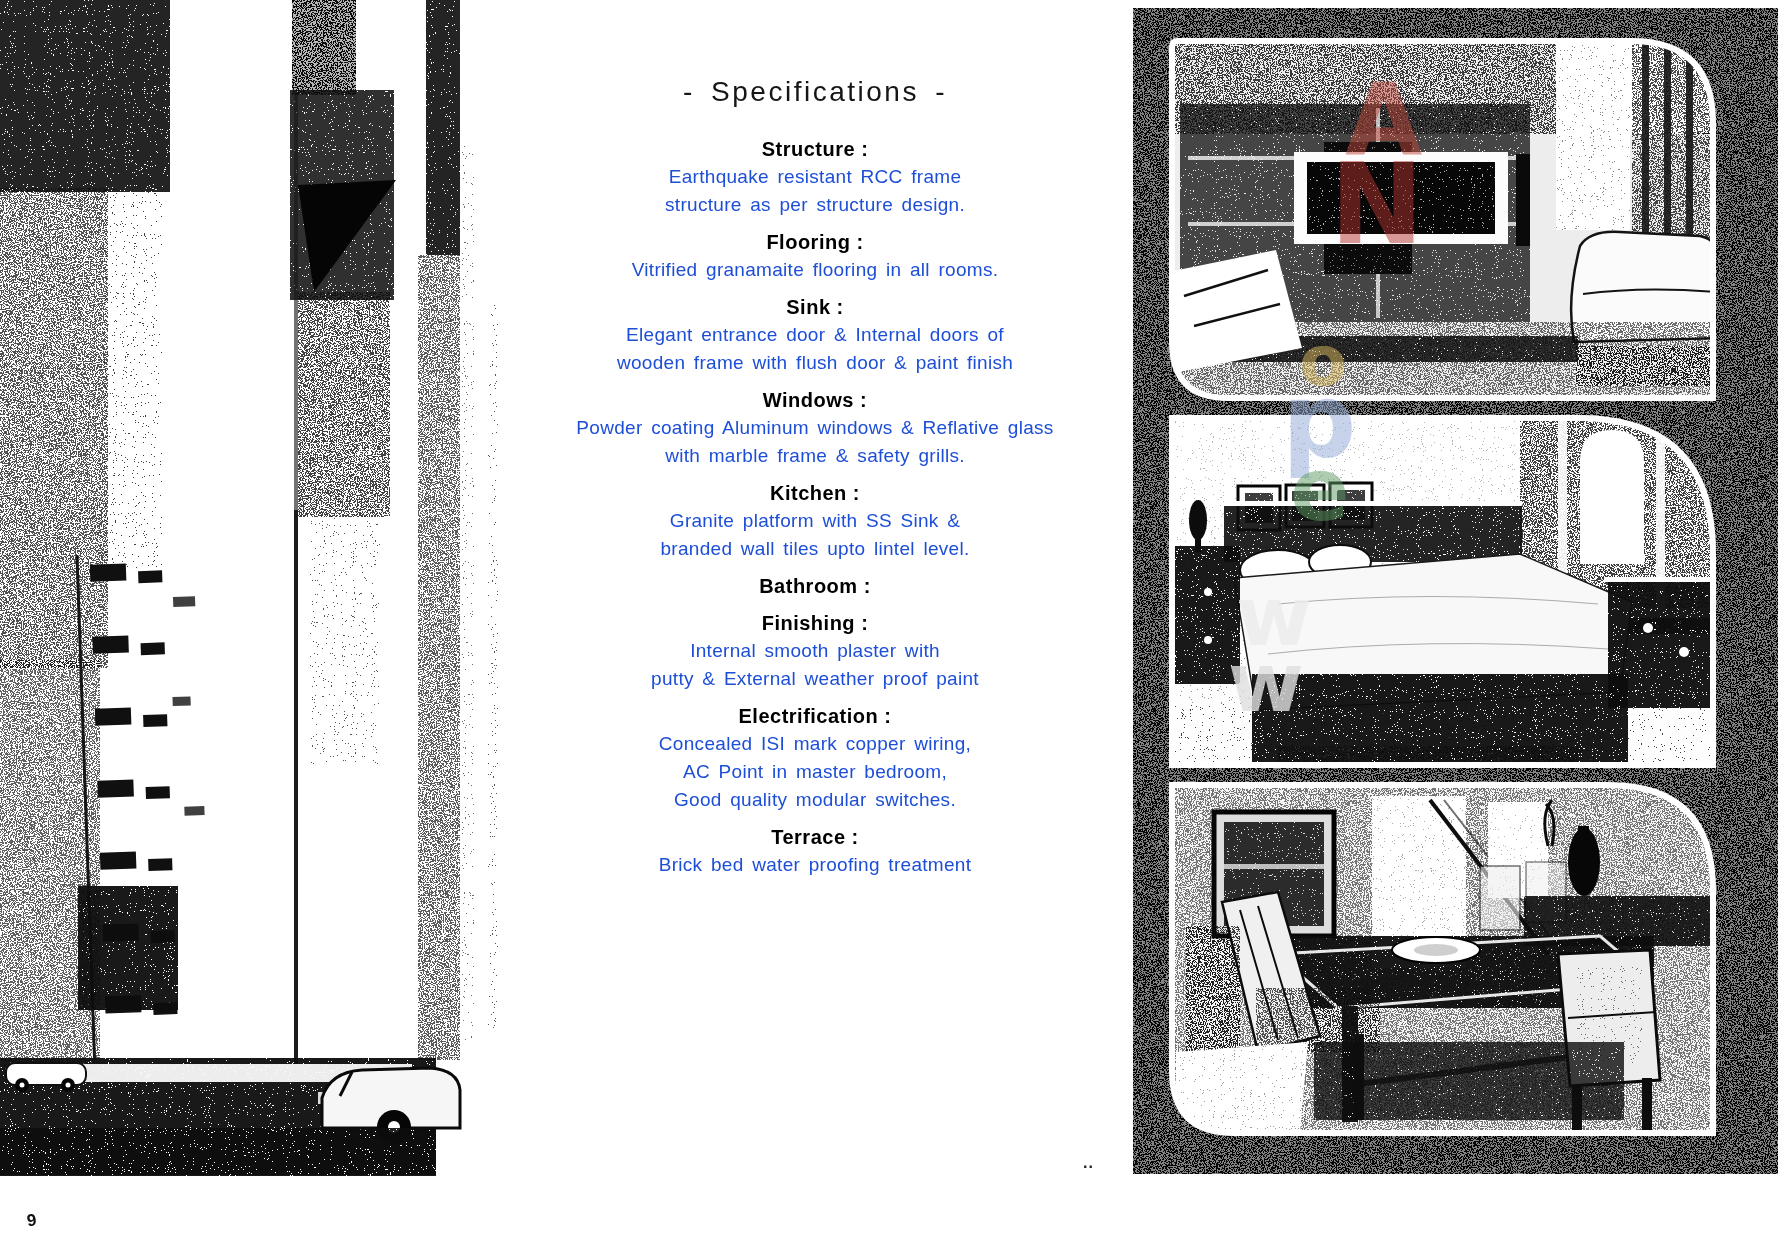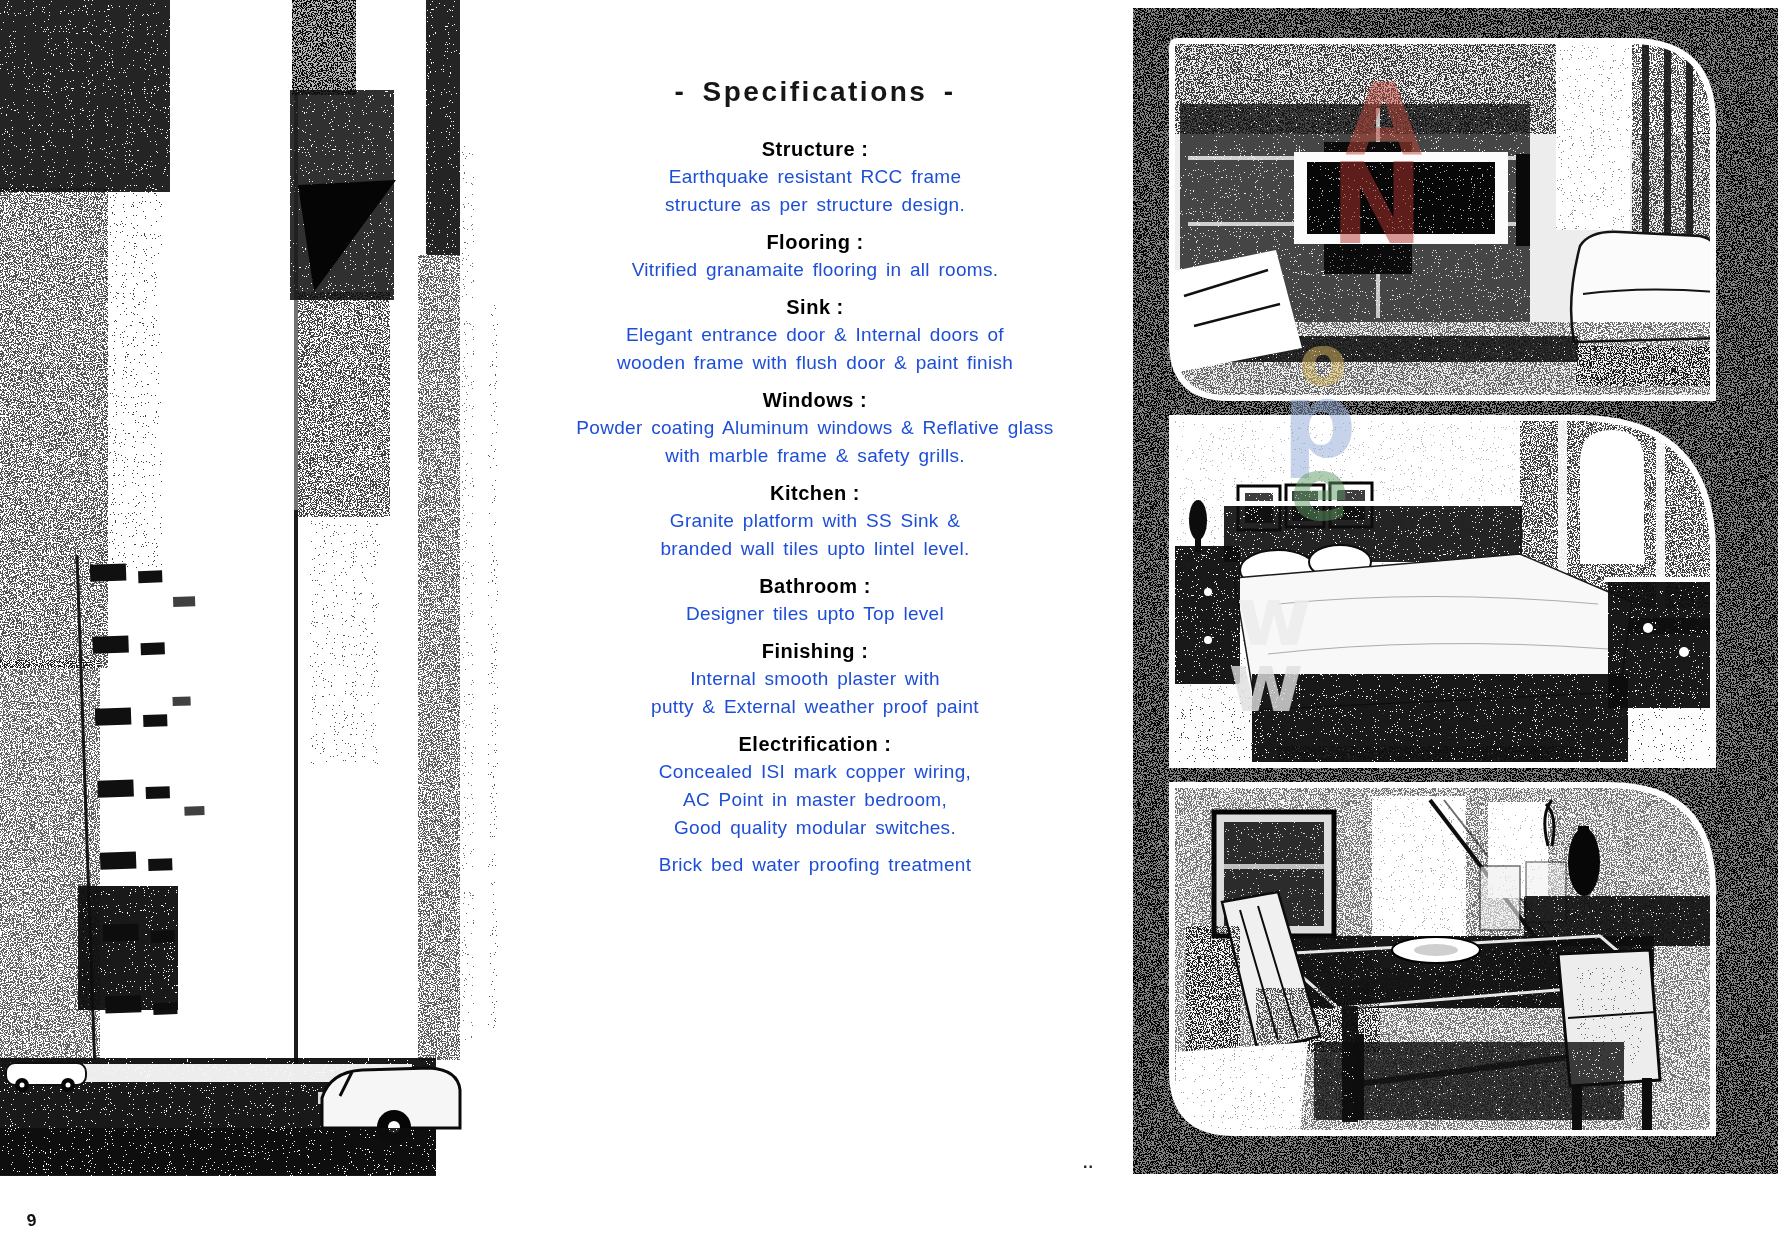--- a/index.html
+++ b/index.html
@@ -1,20 +1,20 @@
 <!DOCTYPE html>
 <html><head>
 <meta charset="utf-8">
 <style>
   html,body{margin:0;padding:0}
   body{width:1785px;height:1238px;position:relative;background:#ffffff;
        font-family:"Liberation Sans",sans-serif;overflow:hidden;color:#1e1e1e}
   .abs{position:absolute}
   .spec-col{position:absolute;left:505px;top:76px;width:620px;text-align:center}
-  .spec-title{font-size:28px;font-weight:700;letter-spacing:2.5px;word-spacing:6px;margin-bottom:27px;color:#161616}
+  .spec-title{font-size:28px;font-weight:400;letter-spacing:2.5px;word-spacing:6px;margin-bottom:27px;color:#161616}
   .spec-section{margin-bottom:9px}
   .spec-heading{font-size:20px;font-weight:700;line-height:28px;letter-spacing:.5px;color:#000000}
   .spec-line{font-size:19px;line-height:28px;letter-spacing:.3px;word-spacing:3px;color:#1d4ed8}
   #watermark{position:absolute;left:0;top:0;width:1785px;height:1238px;pointer-events:none}
   #watermark .wm-letter{position:absolute;font-family:"DejaVu Sans",sans-serif;font-weight:700;opacity:.5;line-height:1}
   #watermark .wm-letter:nth-child(6),#watermark .wm-letter:nth-child(7){opacity:.8}
   .mark-nine{position:absolute;left:27px;top:1211px;font-size:17px;font-weight:700;transform:rotate(-8deg);color:#111}
   .mark-dots{position:absolute;left:1083px;top:1154px;font-size:16px;font-weight:700;letter-spacing:1px;color:#222}
 </style>
 </head>
@@ -150,34 +150,34 @@
   <div class="spec-line">Powder coating Aluminum windows &amp; Reflative glass</div>
         <div class="spec-line">with marble frame &amp; safety grills.</div>
       </div>
       <div class="spec-section">
     <div class="spec-heading">Kitchen :</div>
   <div class="spec-line">Granite platform with SS Sink &amp;</div>
         <div class="spec-line">branded wall tiles upto lintel level.</div>
       </div>
       <div class="spec-section">
     <div class="spec-heading">Bathroom :</div>
-  <div class="spec-line">Designer tiles upto Top level</div>
       </div>
       <div class="spec-section">
     <div class="spec-heading">Finishing :</div>
   <div class="spec-line">Internal smooth plaster with</div>
         <div class="spec-line">putty &amp; External weather proof paint</div>
       </div>
       <div class="spec-section">
     <div class="spec-heading">Electrification :</div>
   <div class="spec-line">Concealed ISI mark copper wiring,</div>
         <div class="spec-line">AC Point in master bedroom,</div>
         <div class="spec-line">Good quality modular switches.</div>
       </div>
       <div class="spec-section">
+    <div class="spec-heading">Terrace :</div>
   <div class="spec-line">Brick bed water proofing treatment</div>
       </div>
     </div>
 </div>
 
 <svg class="abs" style="left:1128px;top:4px" width="657" height="1180" viewBox="0 0 657 1180" role="img">
   <defs>
     <filter id="Rsp" x="0" y="0" width="100%" height="100%">
       <feTurbulence type="fractalNoise" baseFrequency="0.9" numOctaves="2" seed="7" result="t"></feTurbulence>
       <feColorMatrix in="t" type="luminanceToAlpha" result="a"></feColorMatrix>

